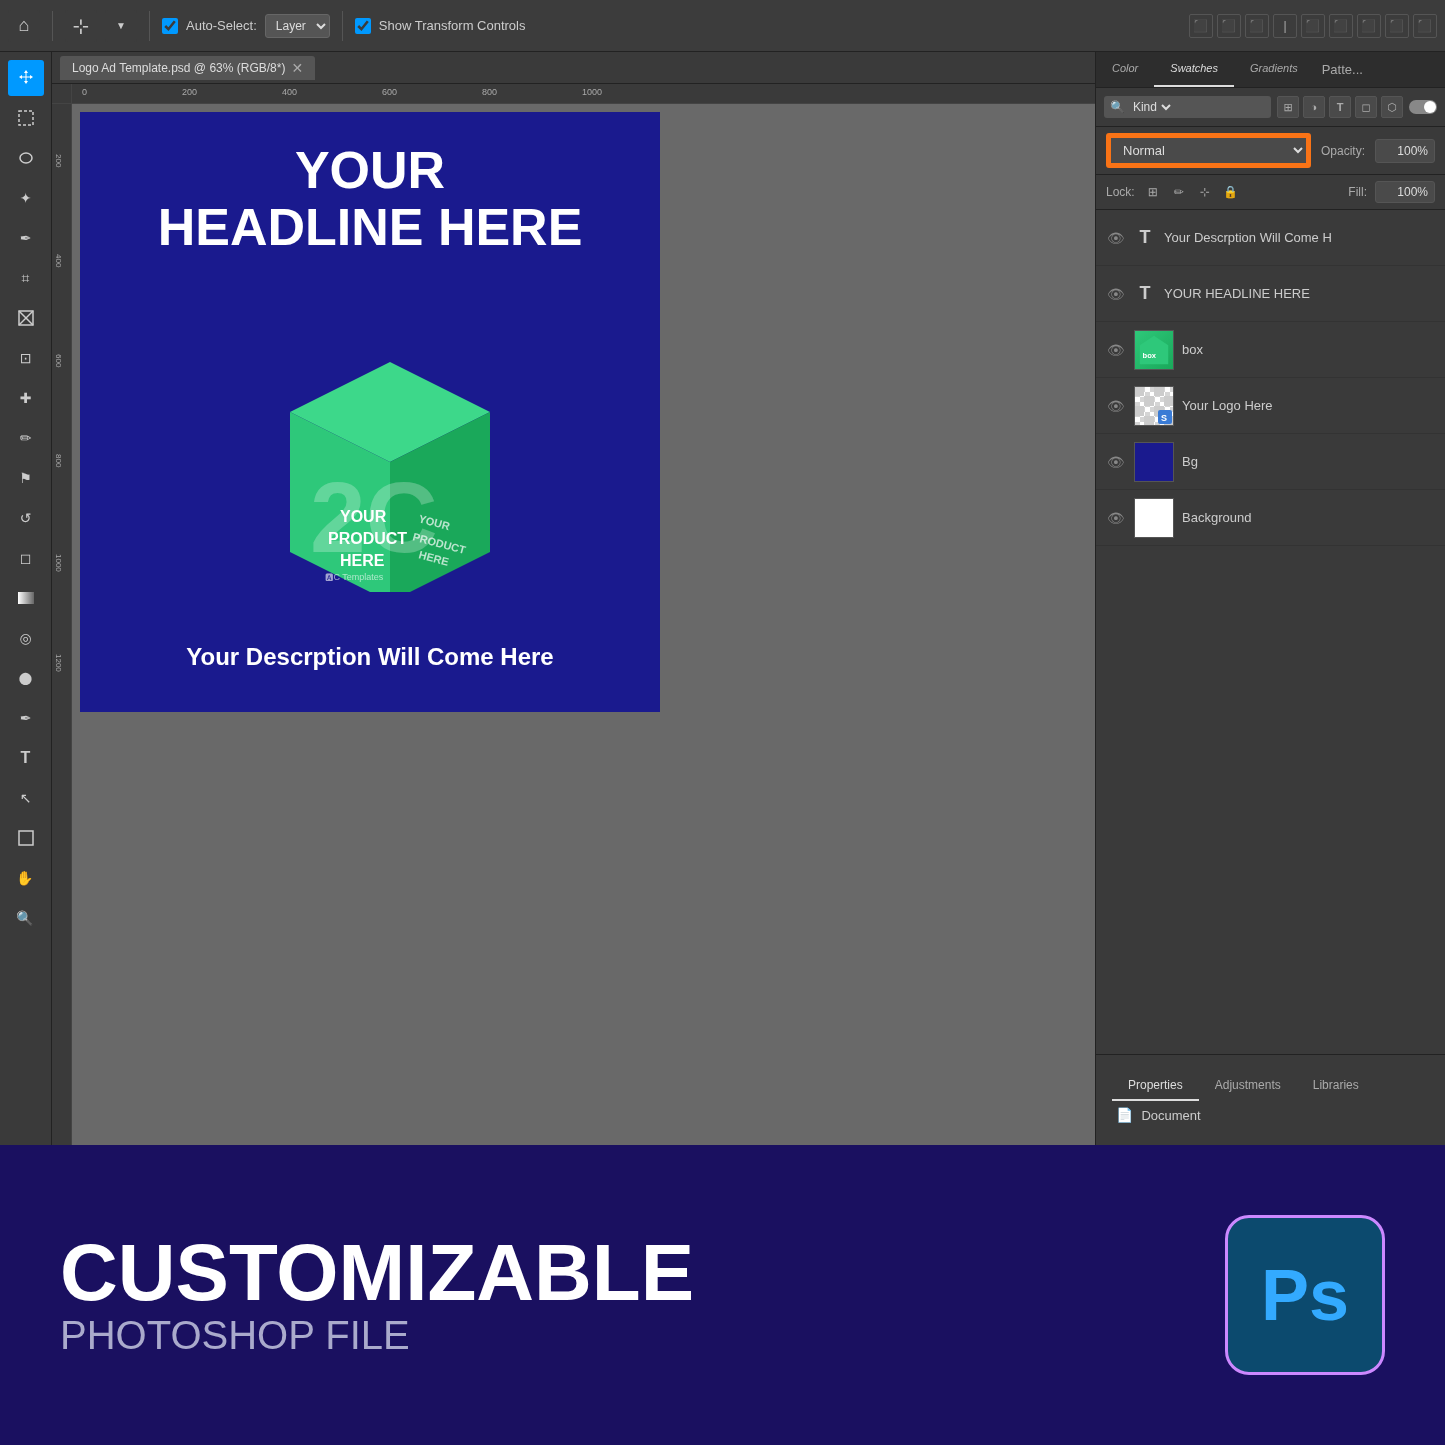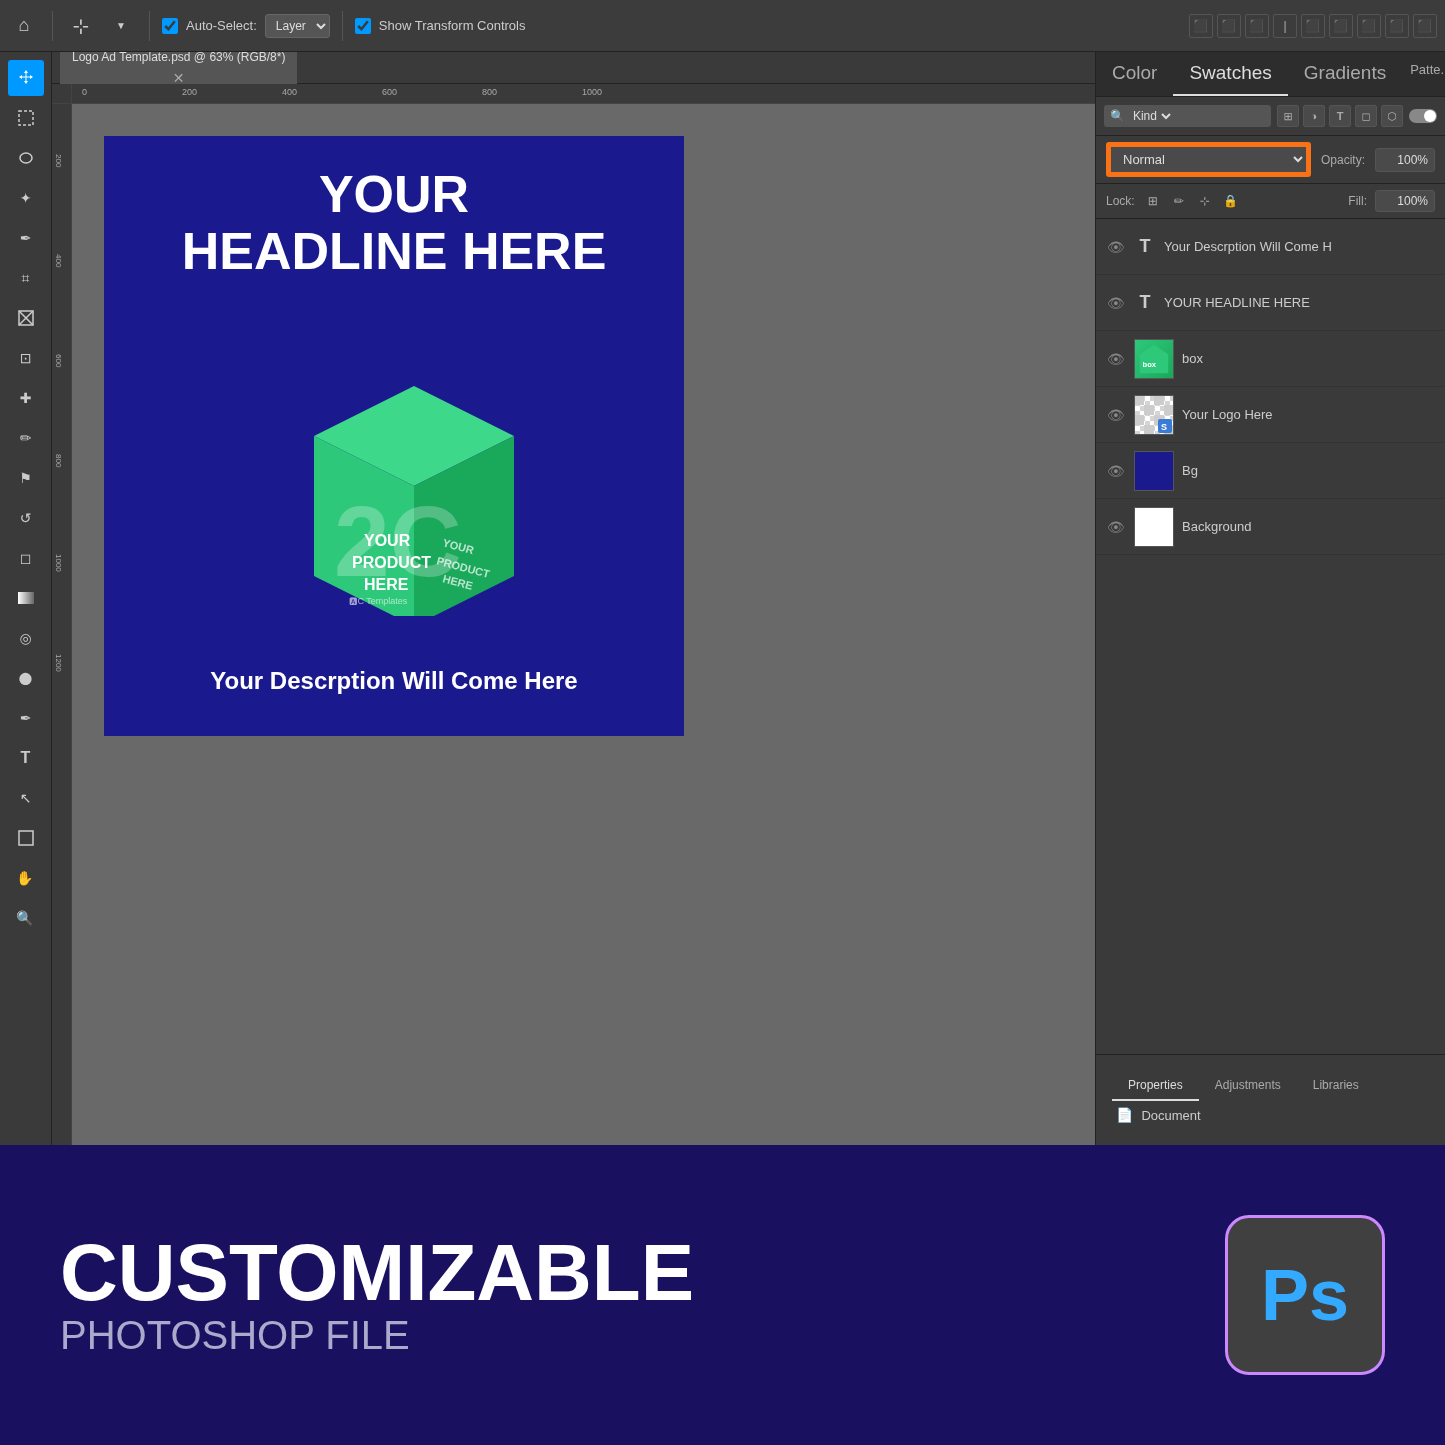--- a/index.html
+++ b/index.html
@@ -109,21 +109,20 @@
       border-bottom: 1px solid #222;
     }
     .tab-item {
       display: flex; align-items: center; gap: 6px;
       padding: 4px 12px;
       background: #555;
       color: #ddd;
       font-size: 12px;
       border-radius: 3px 3px 0 0;
       cursor: pointer;
-      flex-direction: column;
     }
     .tab-close {
       font-size: 14px; color: #aaa; cursor: pointer;
     }
 
     
     .ruler-canvas-wrap {
       flex: 1;
       display: flex;
       flex-direction: column;
@@ -166,21 +165,21 @@
       position: relative;
       overflow: hidden;
     }
     .canvas-viewport {
       flex: 1;
       background: #696969;
       position: relative;
       display: flex;
       align-items: flex-start;
       justify-content: flex-start;
-      padding: 32px;
+      padding: 8px;
     }
 
     
     .ad-canvas {
       width: 580px;
       height: 600px;
       background: #1a1a8e;
       position: relative;
       overflow: hidden;
       flex-shrink: 0;
@@ -229,24 +228,25 @@
     }
 
     
     .panel-tabs {
       display: flex;
       background: #2d2d2d;
       border-bottom: 1px solid #222;
     }
     .panel-tab {
       padding: 10px 16px;
-      font-size: 19px;
+      font-size: 11px;
       color: #aaa;
       cursor: pointer;
       border-bottom: 2px solid transparent;
+      font-style: italic;
     }
     .panel-tab.active {
       color: #ddd;
       border-bottom: 2px solid #ddd;
     }
     .panel-tab-more {
       padding: 10px 8px;
       font-size: 13px;
       color: #aaa;
       cursor: pointer;
@@ -445,21 +445,21 @@
     }
     .banner-subtitle {
       color: #aaaacc;
       font-size: 40px;
       font-weight: 400;
       font-family: Arial, sans-serif;
     }
     .banner-ps-icon {
       width: 160px;
       height: 160px;
-      background: #404040;
+      background: #0c4a6e;
       border: 3px solid #cc88ff;
       border-radius: 24px;
       display: flex;
       align-items: center;
       justify-content: center;
       flex-shrink: 0;
     }
     .ps-text {
       color: #33aaff;
       font-size: 72px;

